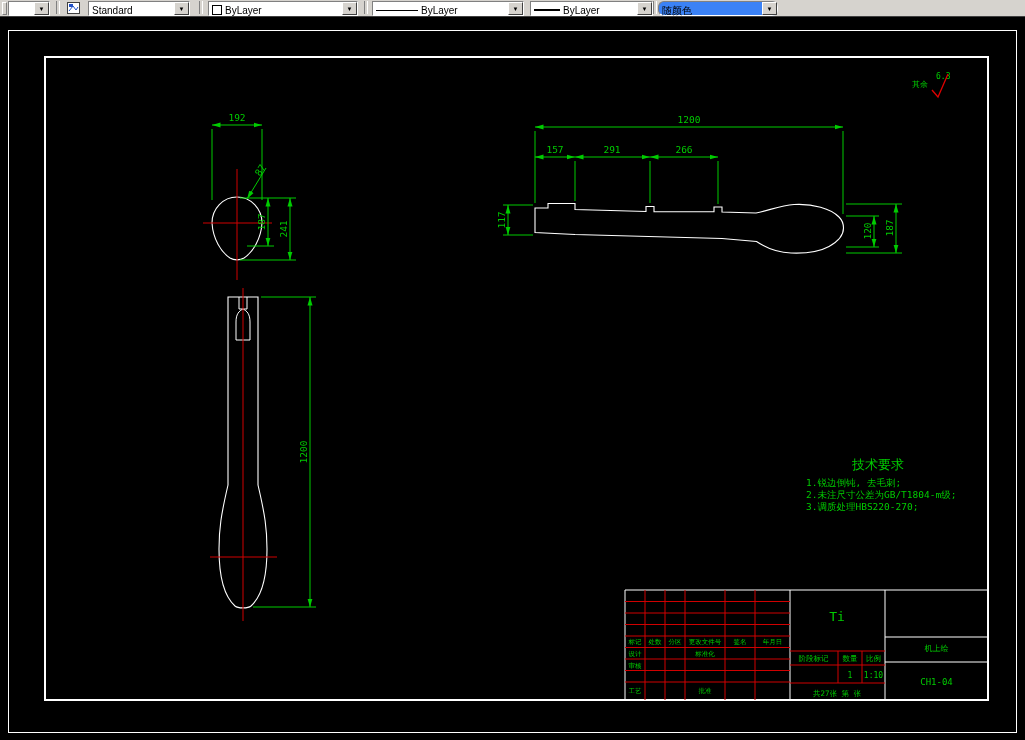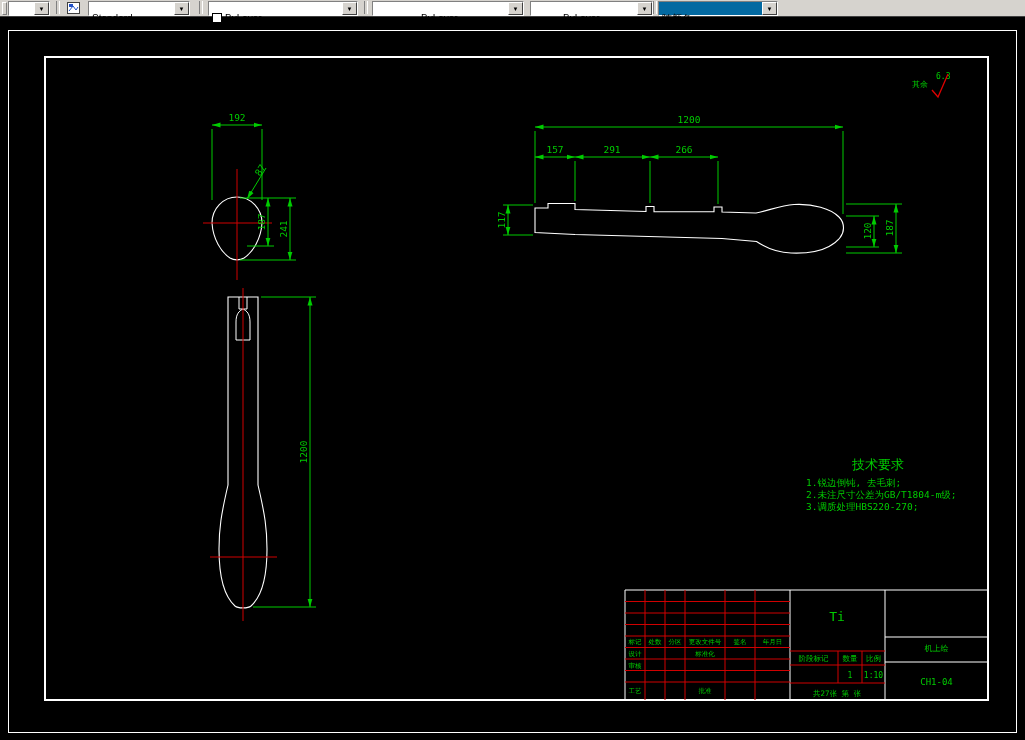--- a/index.html
+++ b/index.html
@@ -2,23 +2,23 @@
 <html><head>
 <meta charset="utf-8">
 <style>
   html,body{margin:0;padding:0;}
   body{width:1025px;height:740px;background:#000;overflow:hidden;position:relative;font-family:"Liberation Sans",sans-serif;}
 
   
   .toolbar{position:absolute;top:0;left:0;width:1025px;height:16px;background:#d6d3ce;border-bottom:1px solid #404040;z-index:5;}
   .grip{position:absolute;left:2px;top:2px;width:3px;height:11px;border:1px solid;border-color:#fff #808080 #808080 #fff;}
   .combo{position:absolute;top:1px;height:13px;display:flex;align-items:stretch;border:1px solid;border-color:#808080 #fff #fff #808080;background:#fff;box-sizing:content-box;}
-  .combo .field{flex:1;display:flex;align-items:center;gap:3px;padding:16px 3px;font-size:10px;line-height:13px;color:#000;white-space:nowrap;overflow:hidden;}
+  .combo .field{flex:1;display:flex;align-items:center;gap:3px;padding:8px 3px;font-size:10px;line-height:13px;color:#000;white-space:nowrap;overflow:hidden;}
   .combo .btn{width:13px;background:#d6d3ce;border:1px solid;border-color:#fff #404040 #404040 #fff;display:flex;align-items:center;justify-content:center;font-size:6px;color:#000;flex:none;}
-  .combo.disabled{background:#0369a1;}
+  .combo.disabled{background:#3b82f6;border-radius:6px;}
   .sep{position:absolute;top:1px;width:2px;height:13px;border-left:1px solid #808080;border-right:1px solid #fff;}
   .swatch{width:8px;height:8px;background:#fff;border:1px solid #000;flex:none;}
   .lt-line{width:42px;height:1px;background:#000;flex:none;}
   .lw-line{width:26px;height:2px;background:#000;flex:none;}
   .tb-icon{position:absolute;top:1px;left:66px;width:16px;height:14px;}
 
   .canvas{position:absolute;top:17px;left:0;width:1025px;height:723px;background:#000;}
   svg text{font-family:"DejaVu Sans Mono",monospace;}
 </style>
 </head>

